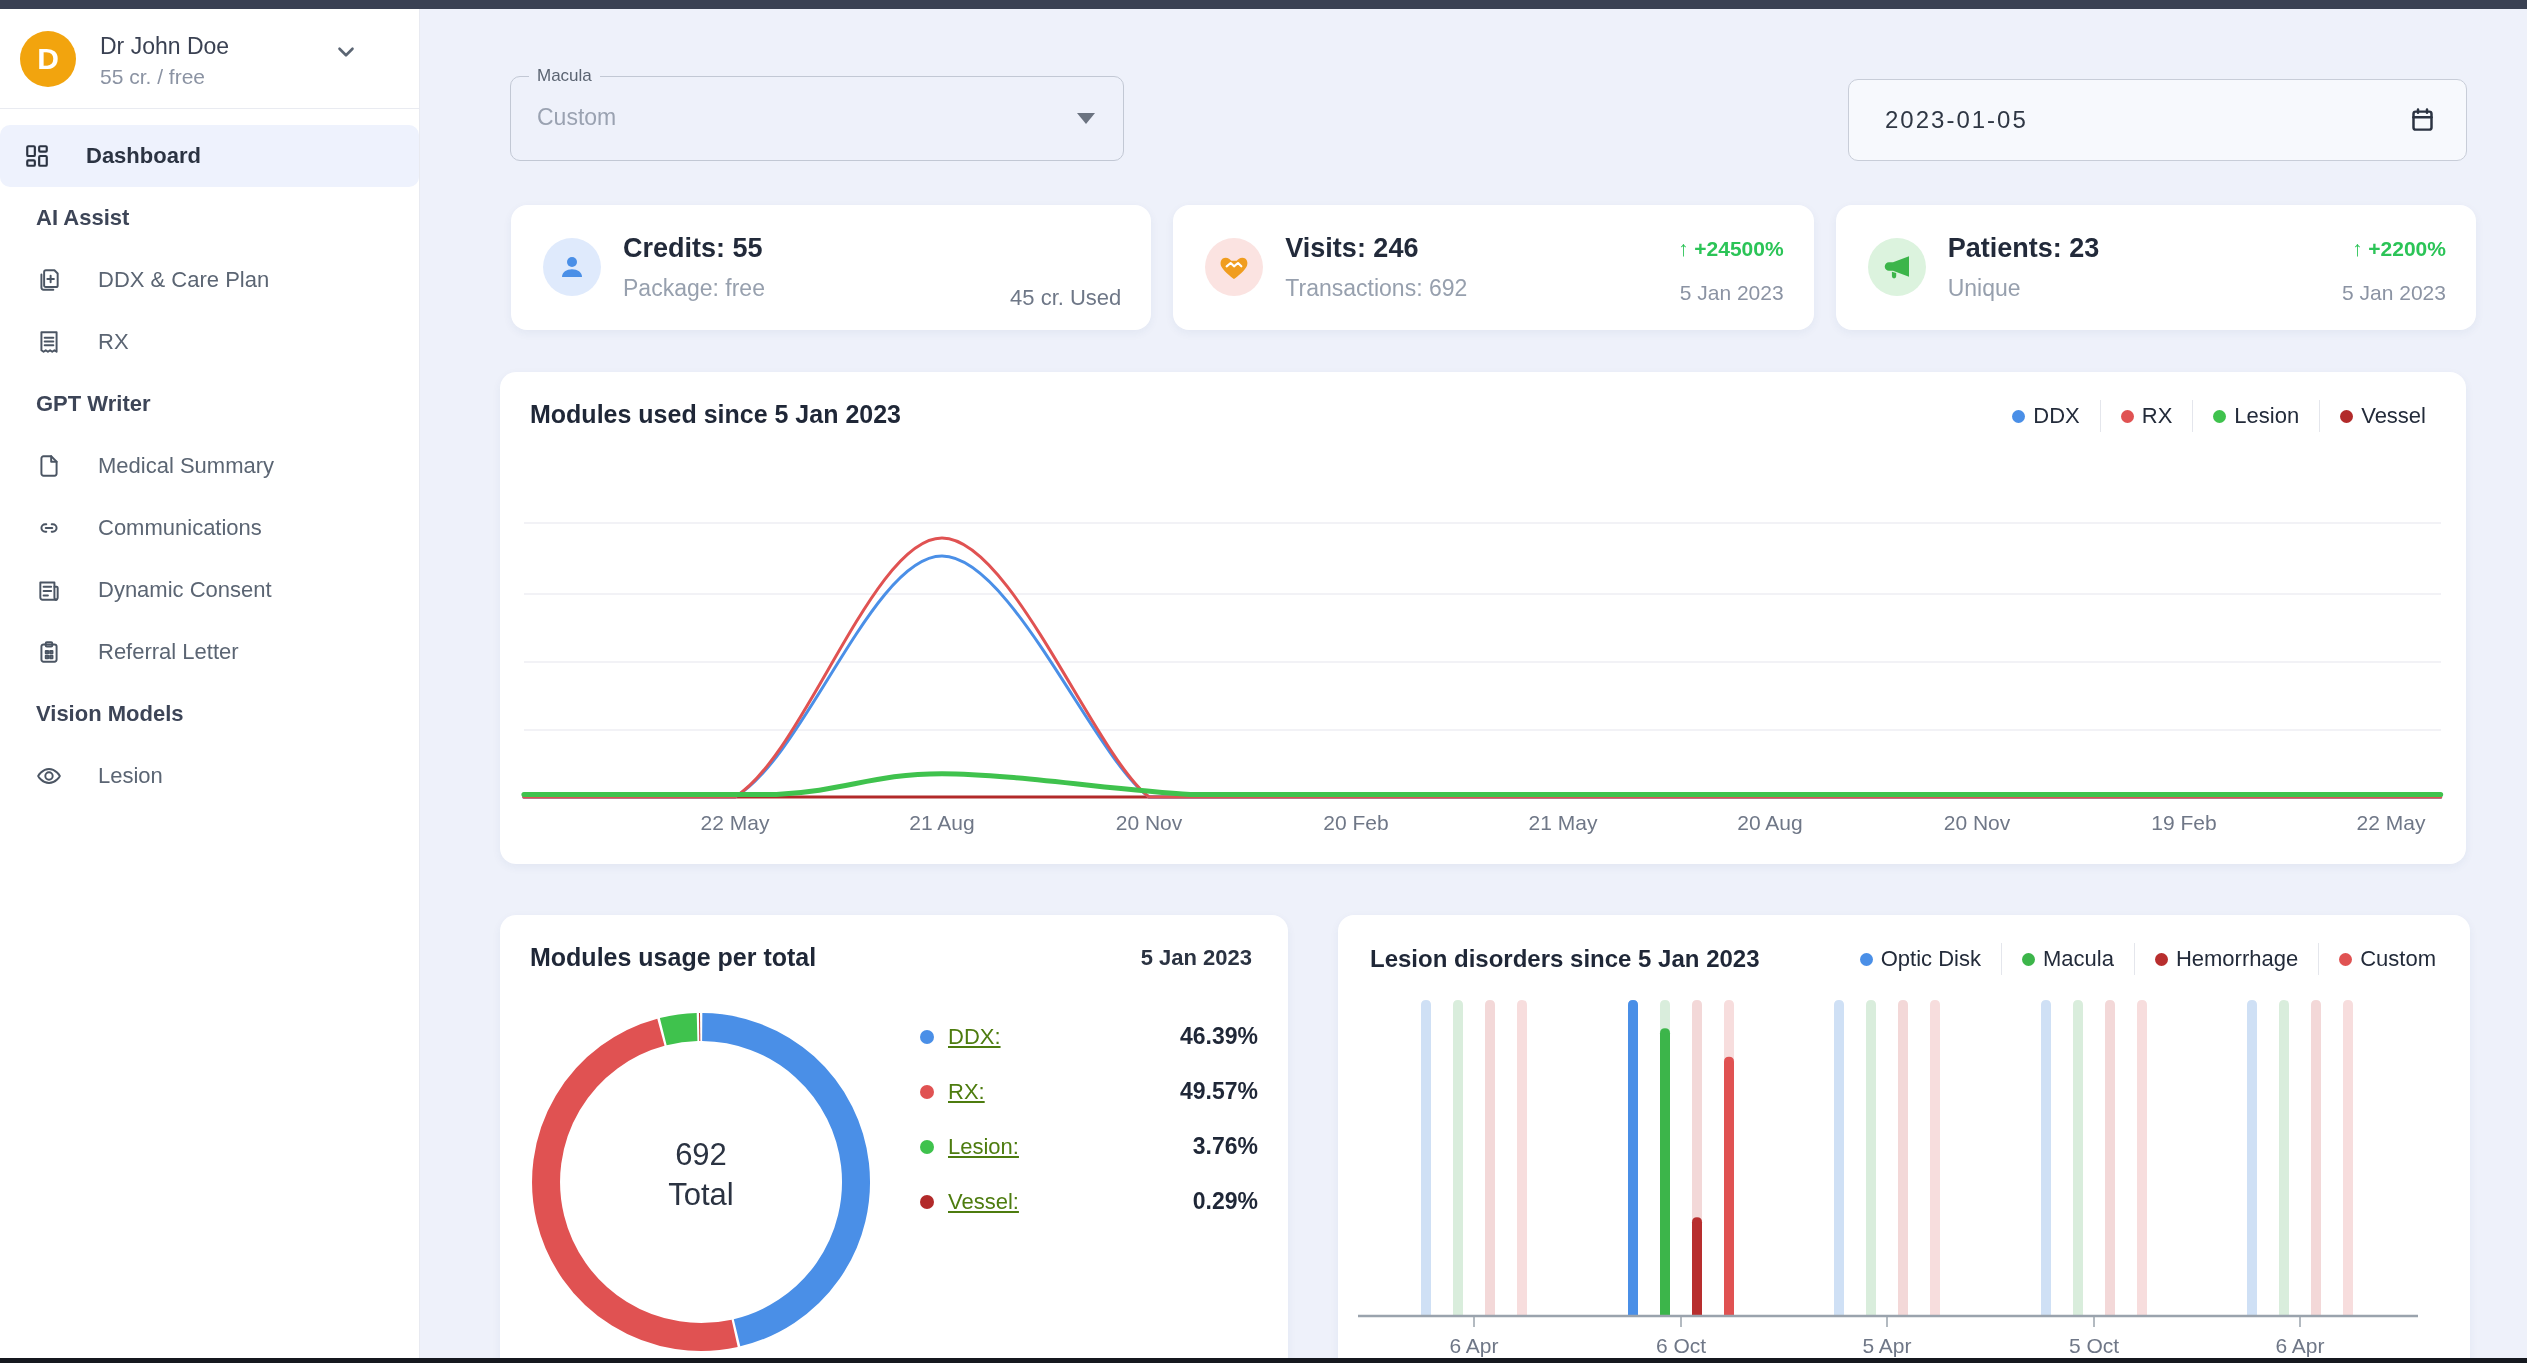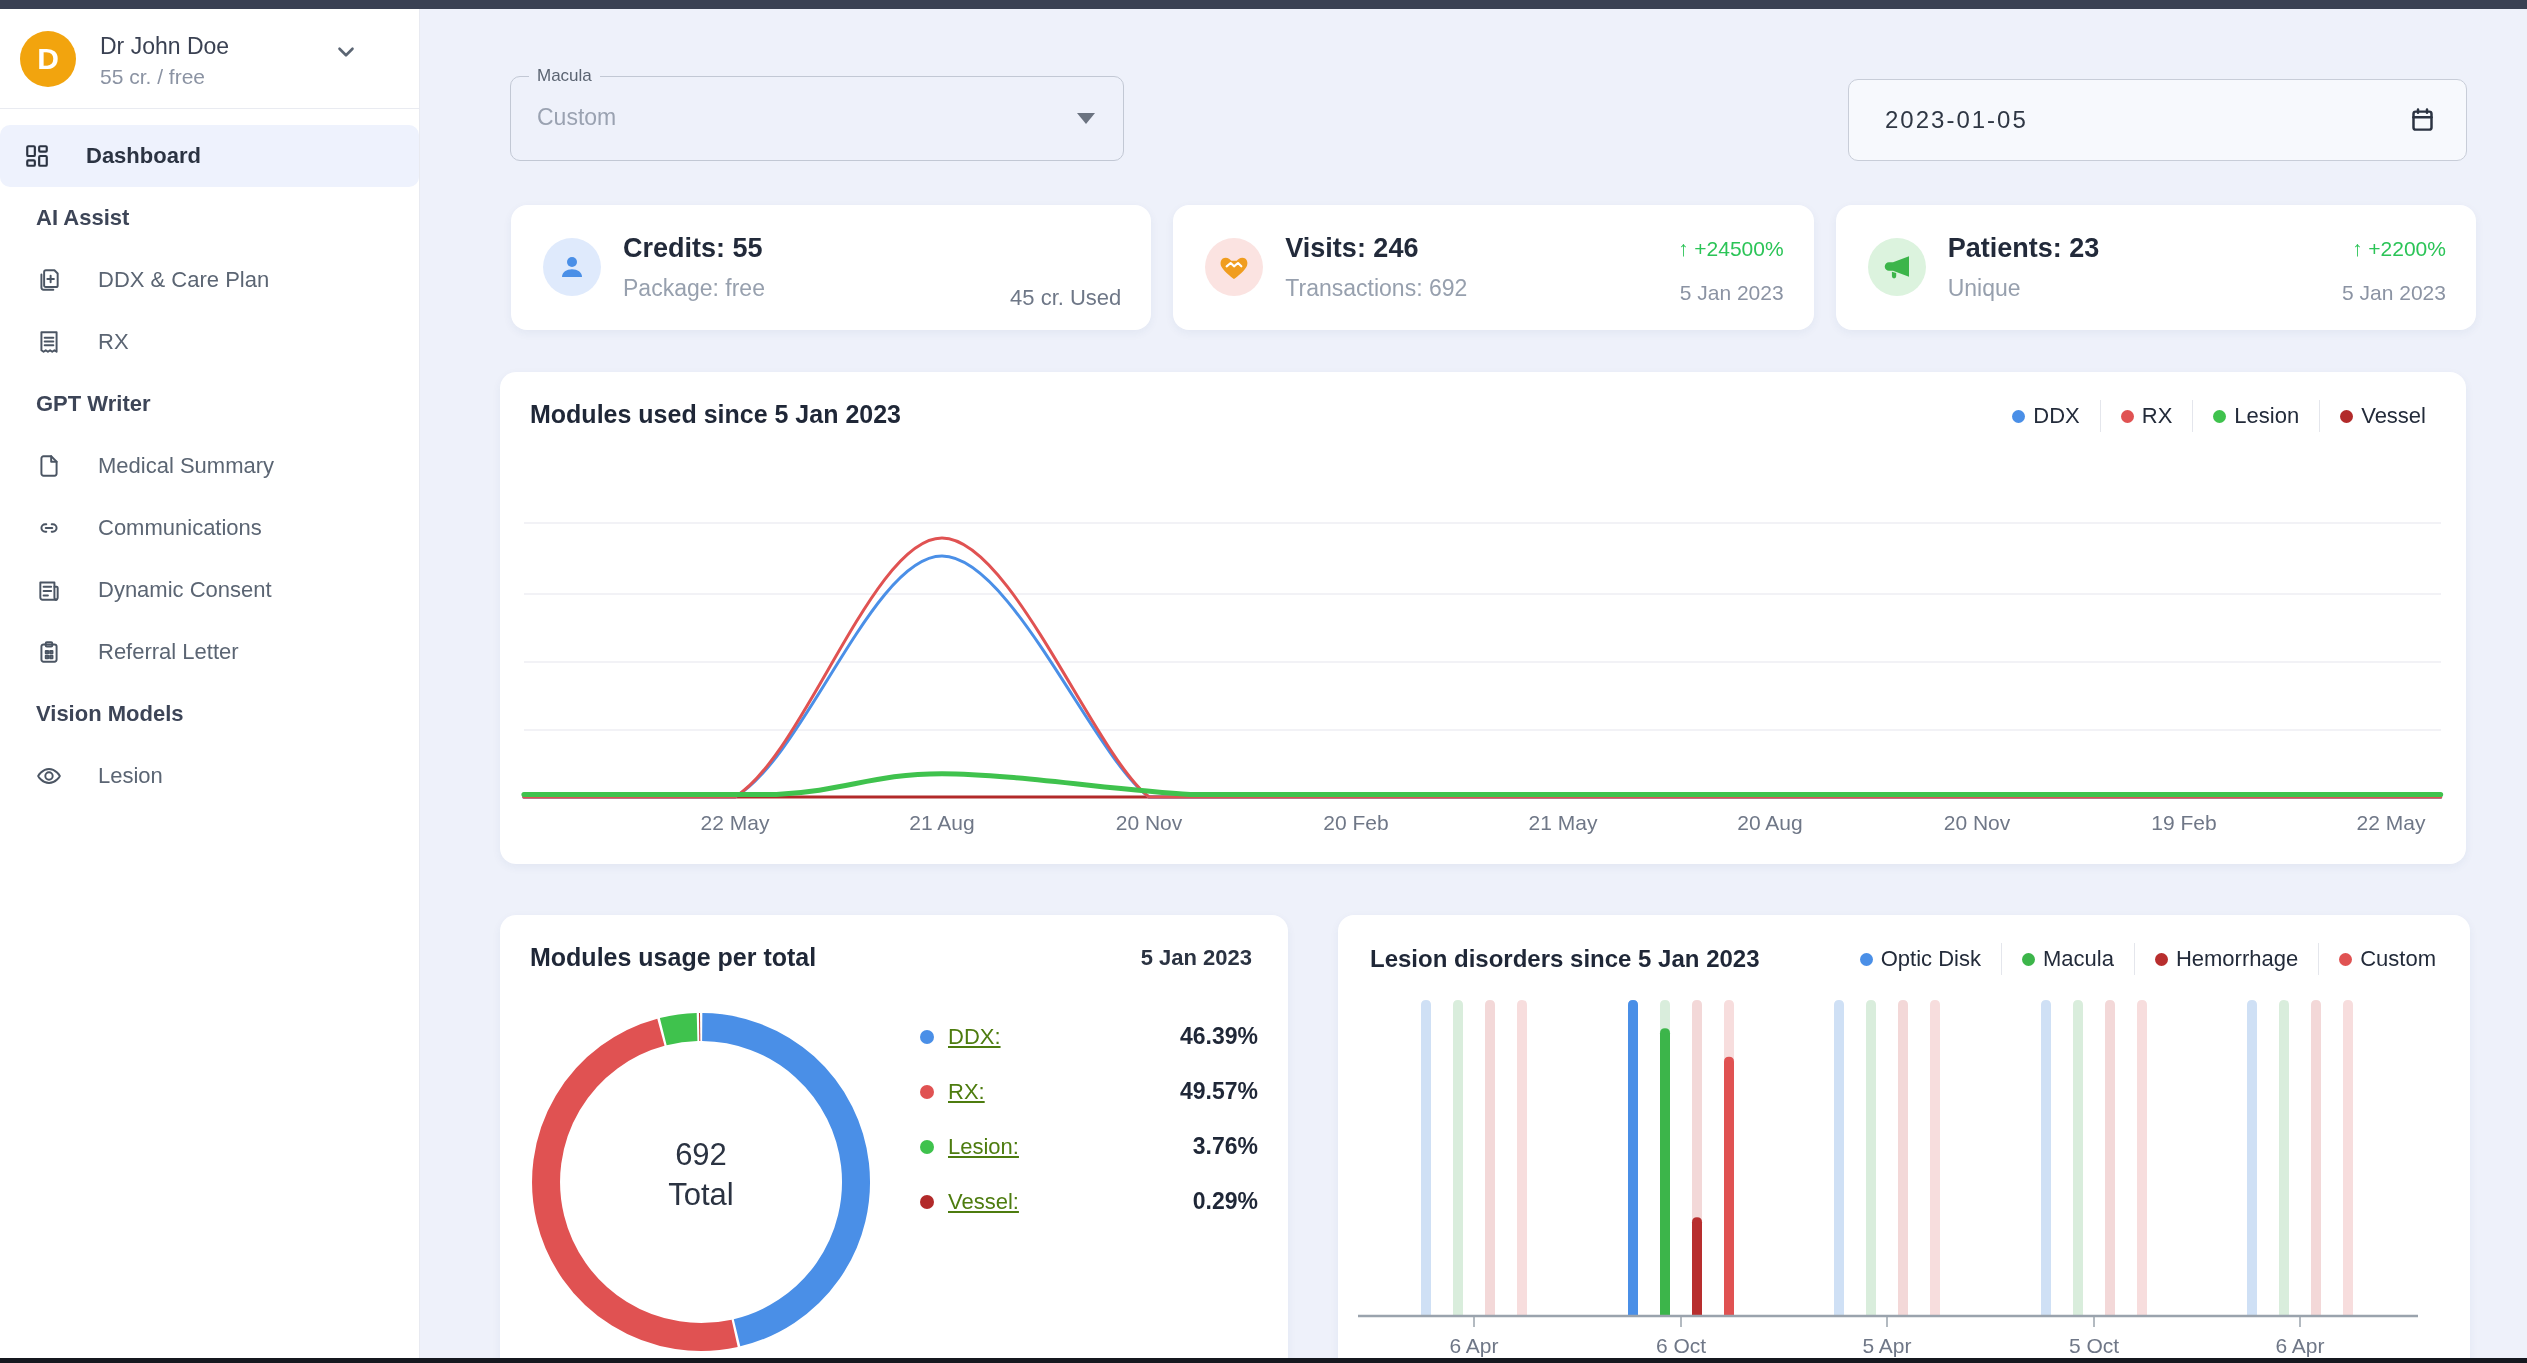--- a/index.html
+++ b/index.html
@@ -33,21 +33,21 @@
   .date-input{left:1848px;top:79px;width:617px;height:80px;background:#f7f9fd;border:1px solid #c8cdd8;border-radius:10px;cursor:text;}
   .date-value{position:absolute;left:36px;top:26px;font-size:24px;color:#2f3744;letter-spacing:2px;}
   .date-cal{position:absolute;right:30px;top:26px;}
 
   
   .cards-row{left:500px;top:205px;width:1965px;height:125px;display:flex;gap:22px;margin-left:11px;}
   .stat-card{position:relative;flex:1;background:#fff;border-radius:16px;box-shadow:0 3px 10px rgba(40,60,120,.06);}
   .stat-icon{position:absolute;left:32px;top:33px;width:58px;height:58px;border-radius:50%;display:flex;align-items:center;justify-content:center;}
   .stat-title{position:absolute;left:112px;top:28px;font-size:27px;font-weight:700;color:#222a3a;}
   .stat-sub{position:absolute;left:112px;top:70px;font-size:23px;color:#97a0ae;}
-  .stat-change{position:absolute;right:30px;top:32px;font-size:21px;font-weight:400;color:#2bc457;text-align:right;}
+  .stat-change{position:absolute;right:30px;top:32px;font-size:21px;font-weight:700;color:#2bc457;text-align:right;}
   .stat-date{position:absolute;right:30px;top:76px;font-size:21px;color:#8b93a3;text-align:right;}
   .stat-right-single{position:absolute;right:30px;top:80px;font-size:22px;color:#6e7787;text-align:right;}
 
   
   .card{background:#fff;border-radius:16px;box-shadow:0 3px 10px rgba(40,60,120,.06);}
   .line-card{left:500px;top:372px;width:1966px;height:492px;}
   .donut-card{left:500px;top:915px;width:788px;height:470px;}
   .bars-card{left:1338px;top:915px;width:1132px;height:470px;}
   .card-title{position:absolute;left:30px;top:28px;font-size:25px;font-weight:700;color:#1f2737;}
   .bars-card .card-title{left:32px;top:30px;font-size:24px;}

